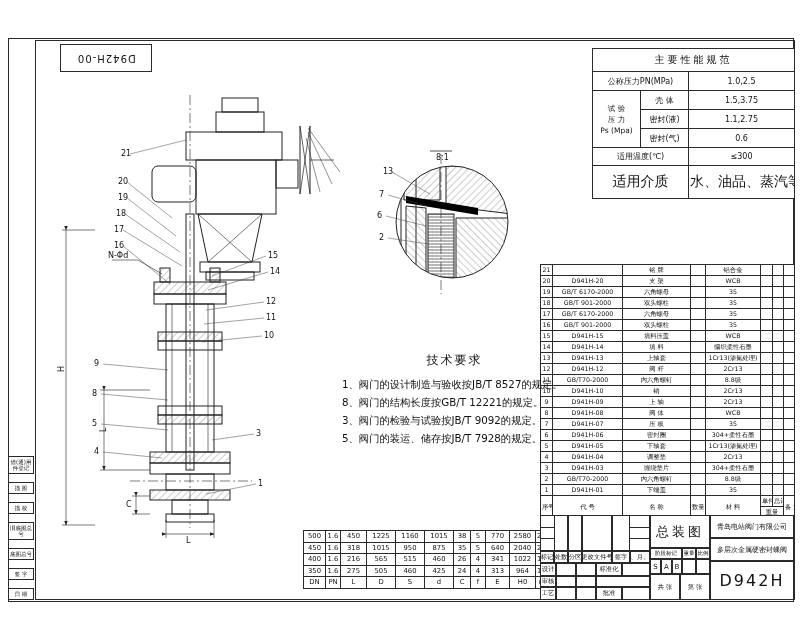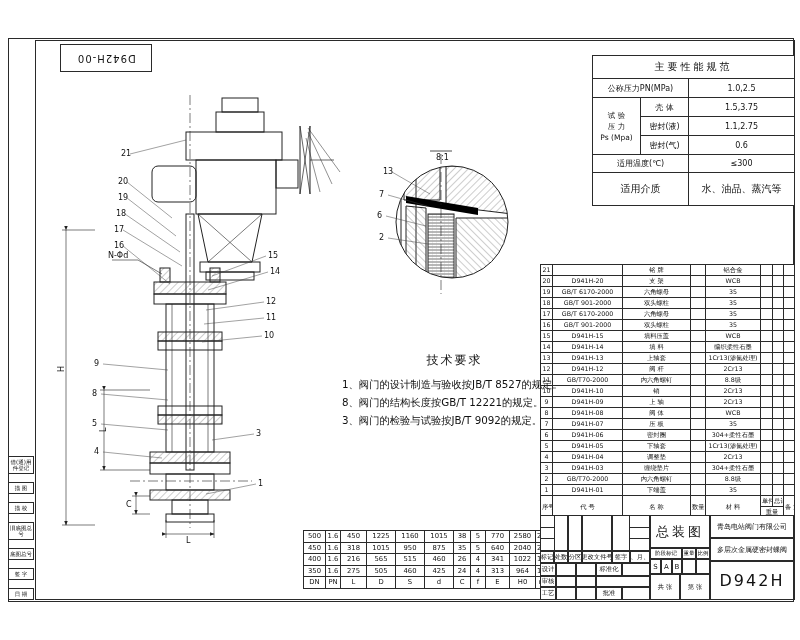--- a/index.html
+++ b/index.html
@@ -10,21 +10,21 @@
   
   table.tbl{border-collapse:collapse;table-layout:fixed;background:#fff;}
   table.tbl td{border:1px solid #2a2a2a;text-align:center;vertical-align:middle;
                padding:0 1px;white-space:nowrap;overflow:hidden;font-family:inherit;}
   
   #spec-table{width:202px;}
   #spec-table td{font-size:8px;height:18px;}
   #spec-table .spec-title{font-size:10px;height:22px;letter-spacing:3px;}
   #spec-table .spec-group div{line-height:11px;font-size:7.5px;}
   #spec-table .temp-row td{height:17px;}
-  #spec-table .media-row td{height:32px;font-size:10px;}
+  #spec-table .media-row td{height:32px;font-size:14px;}
   
   #parts-table{width:254px;}
   #parts-table td{font-size:6.3px;height:10px;line-height:10px;}
   #parts-header td{font-size:6.3px;}
   
   #dim-table{width:255px;}
   #dim-table td{font-size:6.8px;height:10.6px;line-height:10.6px;}
   
   #tech{width:225px;}
   #tech .tech-title{font-size:12px;text-align:center;letter-spacing:2px;margin-bottom:6px;}
@@ -223,21 +223,21 @@
       <span class="balloon" style="left: 377px; top: 212px;">6</span>
       <span class="balloon" style="left: 379px; top: 234px;">2</span>
       <span class="dimlabel" style="left: 108px; top: 252px;">N-Φd</span>
       <span class="dimlabel rot90" style="left: 58px; top: 372px;">H</span>
       <span class="dimlabel rot90" style="left: 100px; top: 432px;">L</span>
       <span class="dimlabel" style="left: 186px; top: 537px;">L</span>
       <span class="dimlabel" style="left: 126px; top: 501px;">C</span>
     </div>
   <div id="detail-scale">8:1</div>
 
-  <table class="tbl abs" id="spec-table" style="left:592px;top:55px;">
+  <table class="tbl abs" id="spec-table" style="left:592px;top:48px;">
     <colgroup>
         <col style="width:48px">
         <col style="width:48px">
         <col style="width:106px">
       </colgroup>
     <tbody>
         <tr>
           <td colspan="3" class="spec-title">主要性能规范</td>
         </tr>
     <tr>
@@ -511,20 +511,21 @@
         </tr>
     </tbody>
   </table>
 
   <div class="abs" id="tech" style="left:342px;top:352px;">
     <div class="tech-title">技术要求</div>
     <div>
         <div class="tech-item">1、阀门的设计制造与验收按JB/T 8527的规定。</div>
         <div class="tech-item">8、阀门的结构长度按GB/T 12221的规定。</div>
         <div class="tech-item">3、阀门的检验与试验按JB/T 9092的规定。</div>
+        <div class="tech-item">5、阀门的装运、储存按JB/T 7928的规定。</div>
       </div>
   </div>
 
   <table class="tbl abs" id="dim-table" style="left:303px;top:530px;">
     <colgroup>
       <col style="width:22px">
         <col style="width:15px">
         <col style="width:26px">
         <col style="width:29px">
       <col style="width:29px">

